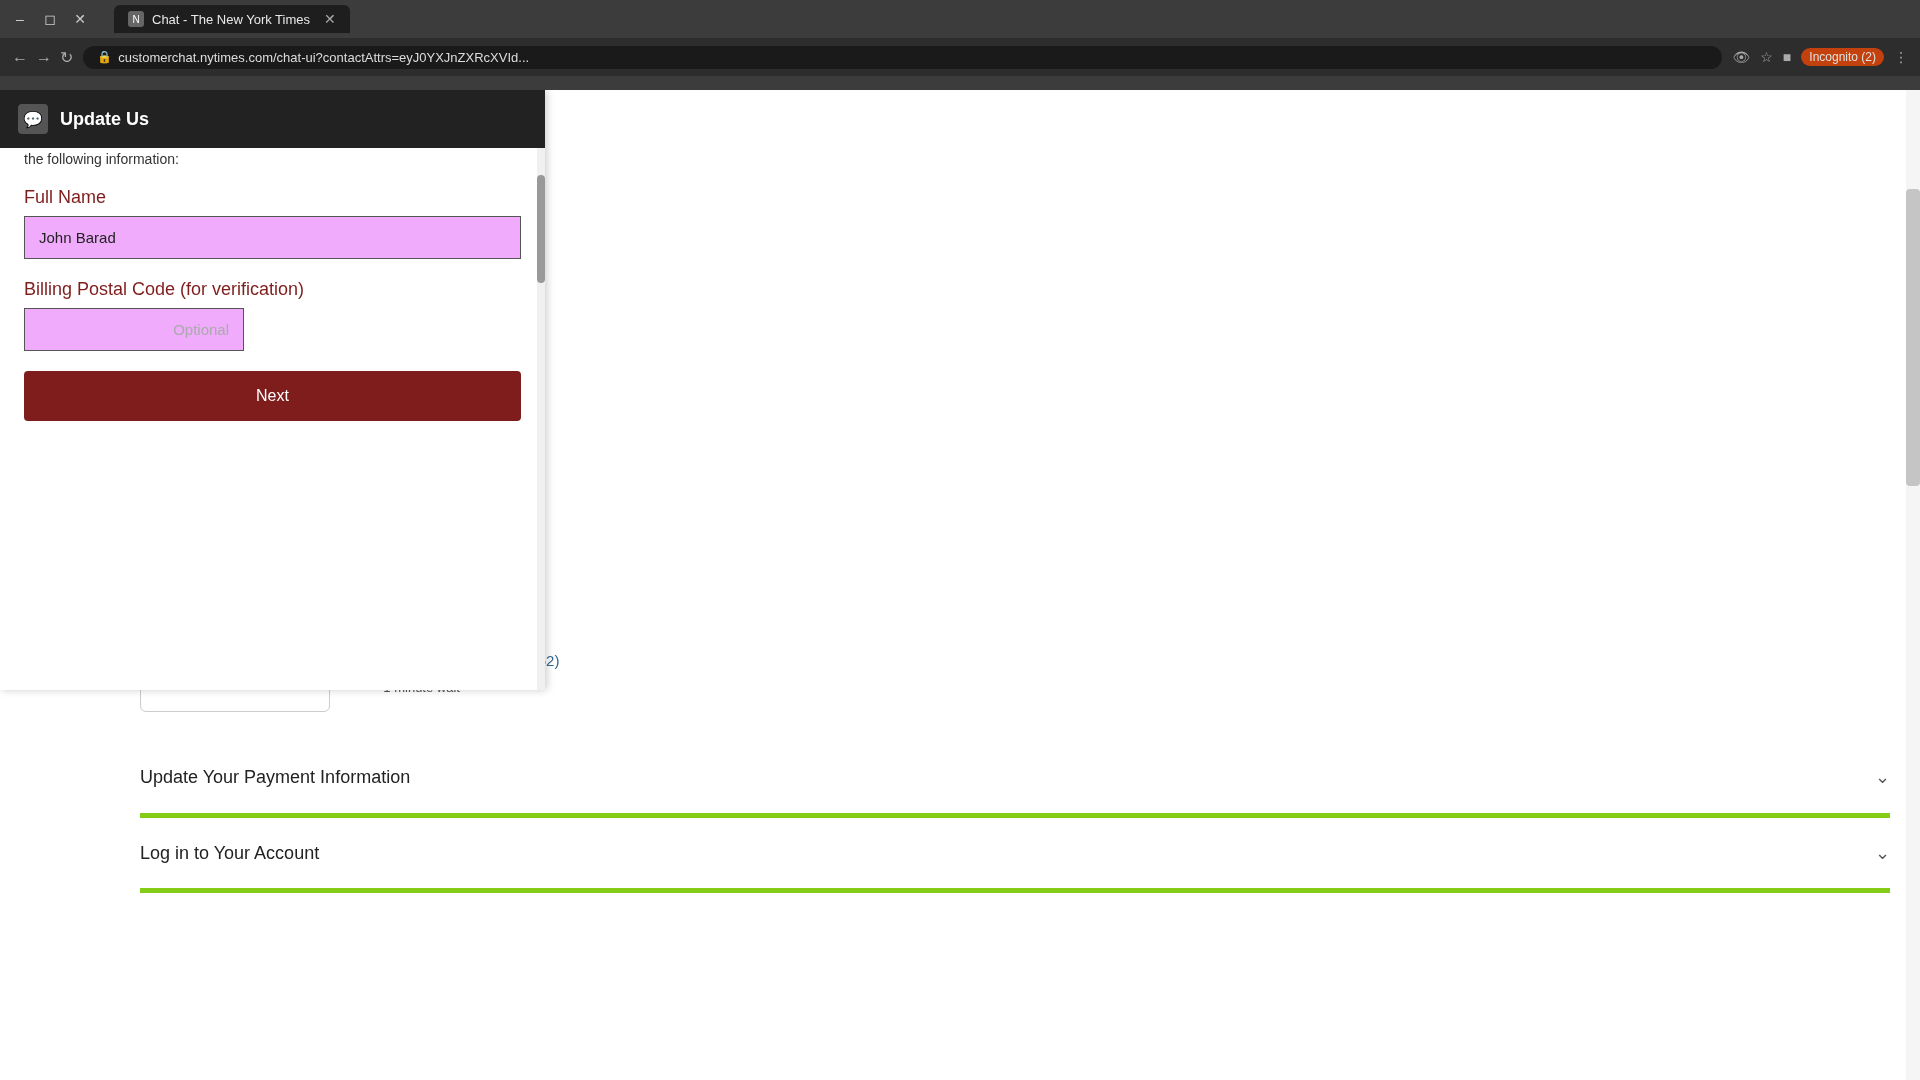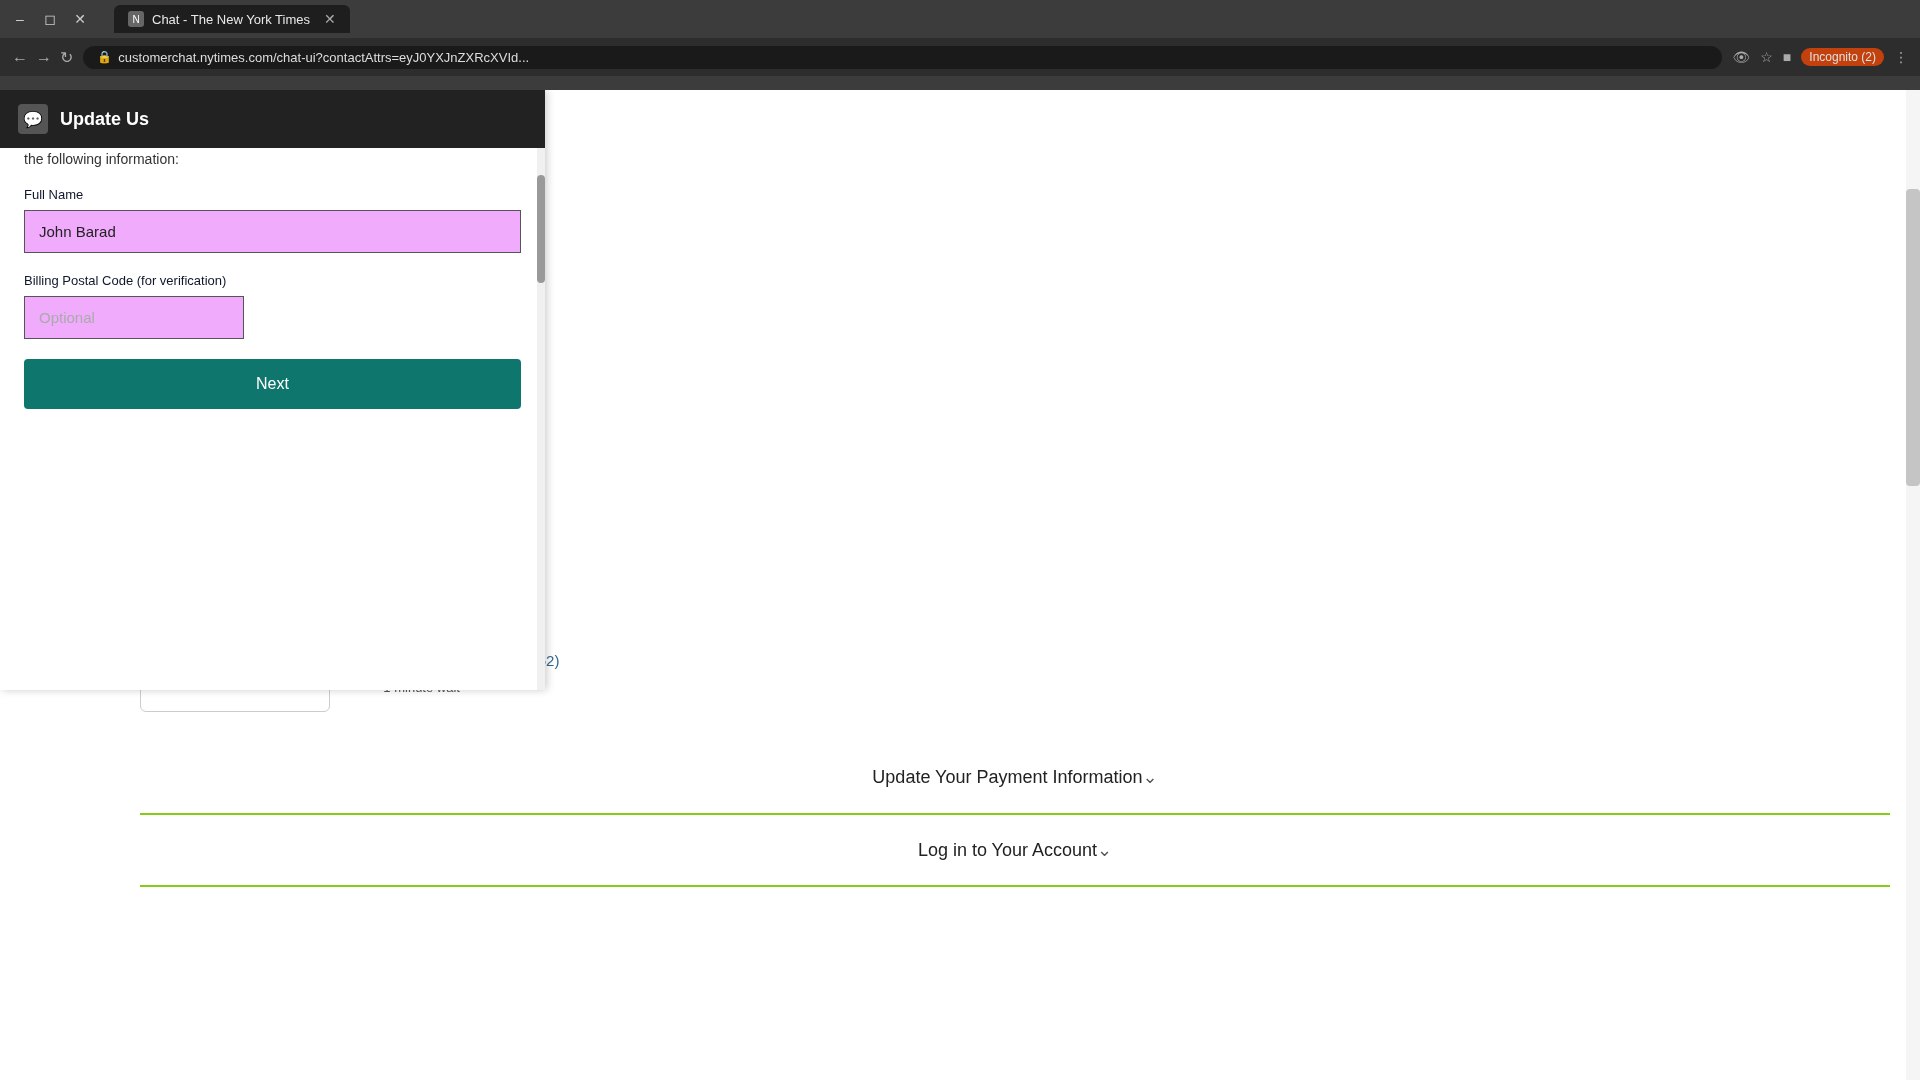--- a/index.html
+++ b/index.html
@@ -188,44 +188,45 @@
       font-size: 14px;
       color: #333;
       margin-bottom: 20px;
     }
 
     .form-group {
       margin-bottom: 20px;
     }
     .form-label {
       display: block;
-      font-size: 13px;
-      color: #0f172a;
+      font-size: 18px;
+      color: #7f1d1d;
       margin-bottom: 8px;
       font-weight: 500;
     }
     .form-input {
       width: 100%;
       border: 1.5px solid #555;
       border-radius: 0;
       padding: 12px 14px;
       font-size: 15px;
       color: #222;
       background: #f0abfc;
       outline: none;
     }
     .form-input::placeholder { color: #aaa; }
 
     .input-small {
       max-width: 220px;
+      text-align: right;
     }
 
     .btn-next {
       width: 100%;
-      background: #0f766e;
+      background: #7f1d1d;
       color: #fff;
       border: none;
       border-radius: 4px;
       padding: 16px;
       font-size: 16px;
       cursor: pointer;
       font-weight: 500;
     }
 
     .contact-options {
@@ -253,24 +254,24 @@
     .chat-btn-label { font-size: 15px; font-weight: 500; color: #222; display: block; }
     .chat-btn-wait { font-size: 13px; color: #555; display: block; }
 
     .or-text { font-size: 15px; color: #666; }
 
     .call-link { color: #326891; text-decoration: none; font-size: 15px; font-weight: 500; }
     .call-wait { font-size: 13px; color: #555; margin-top: 3px; }
     .call-option { display: flex; flex-direction: column; }
 
     .section-accordion {
-      border-bottom: 2px solid #84cc16;
+      border-bottom: 5px solid #84cc16;
       padding: 20px 0;
       display: flex;
-      justify-content: center;
+      justify-content: space-between;
       align-items: center;
       cursor: pointer;
     }
     .section-accordion-title { font-size: 18px; color: #222; }
     .chevron { font-size: 18px; color: #555; }
 
     
     .page-scrollbar {
       position: absolute;
       right: 0; top: 90px; bottom: 0;

